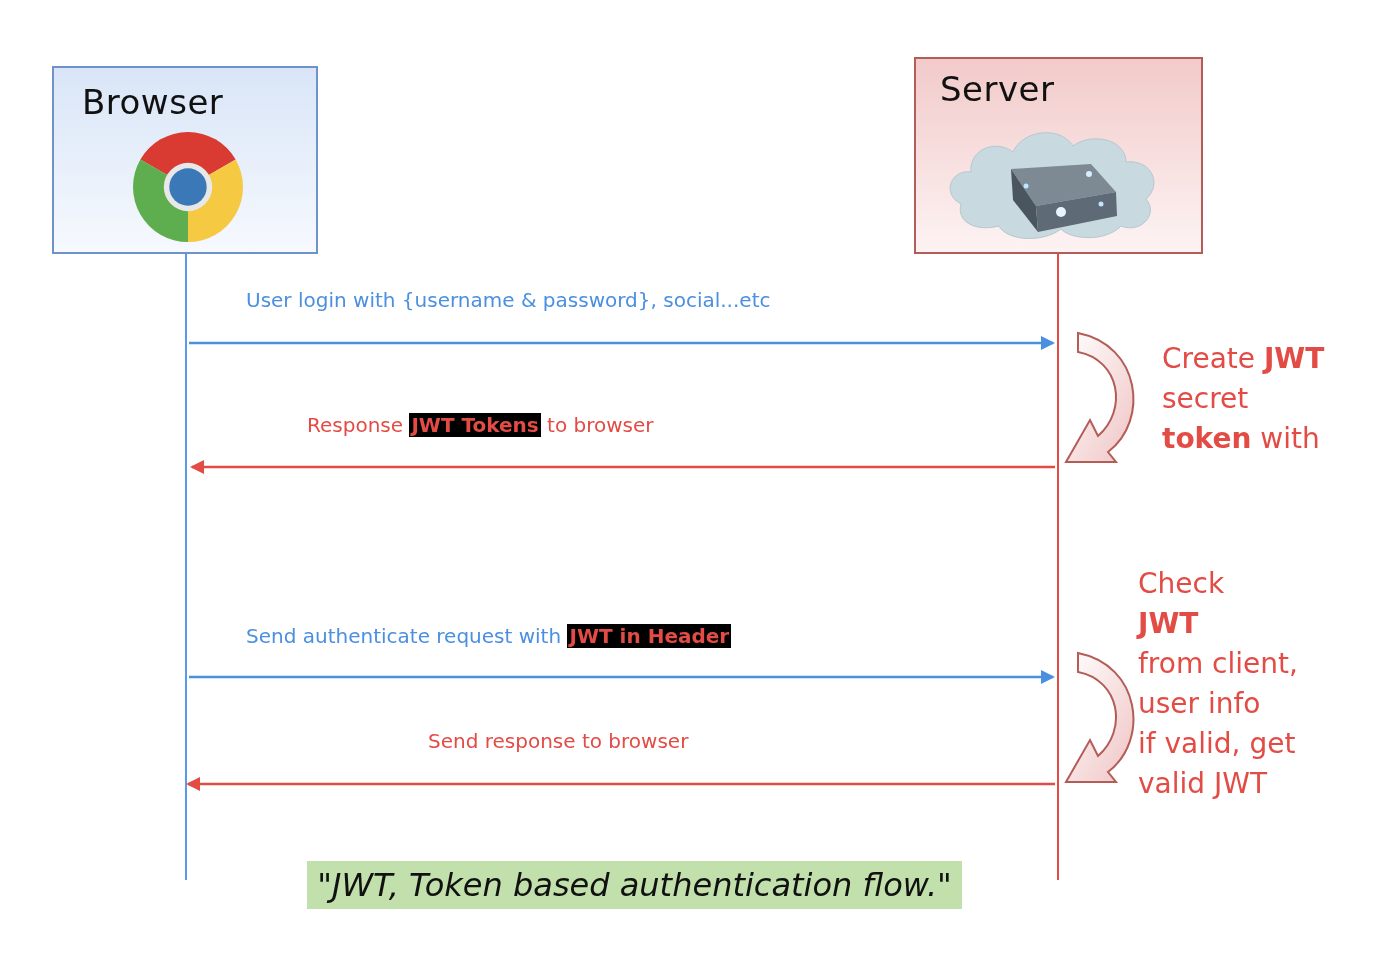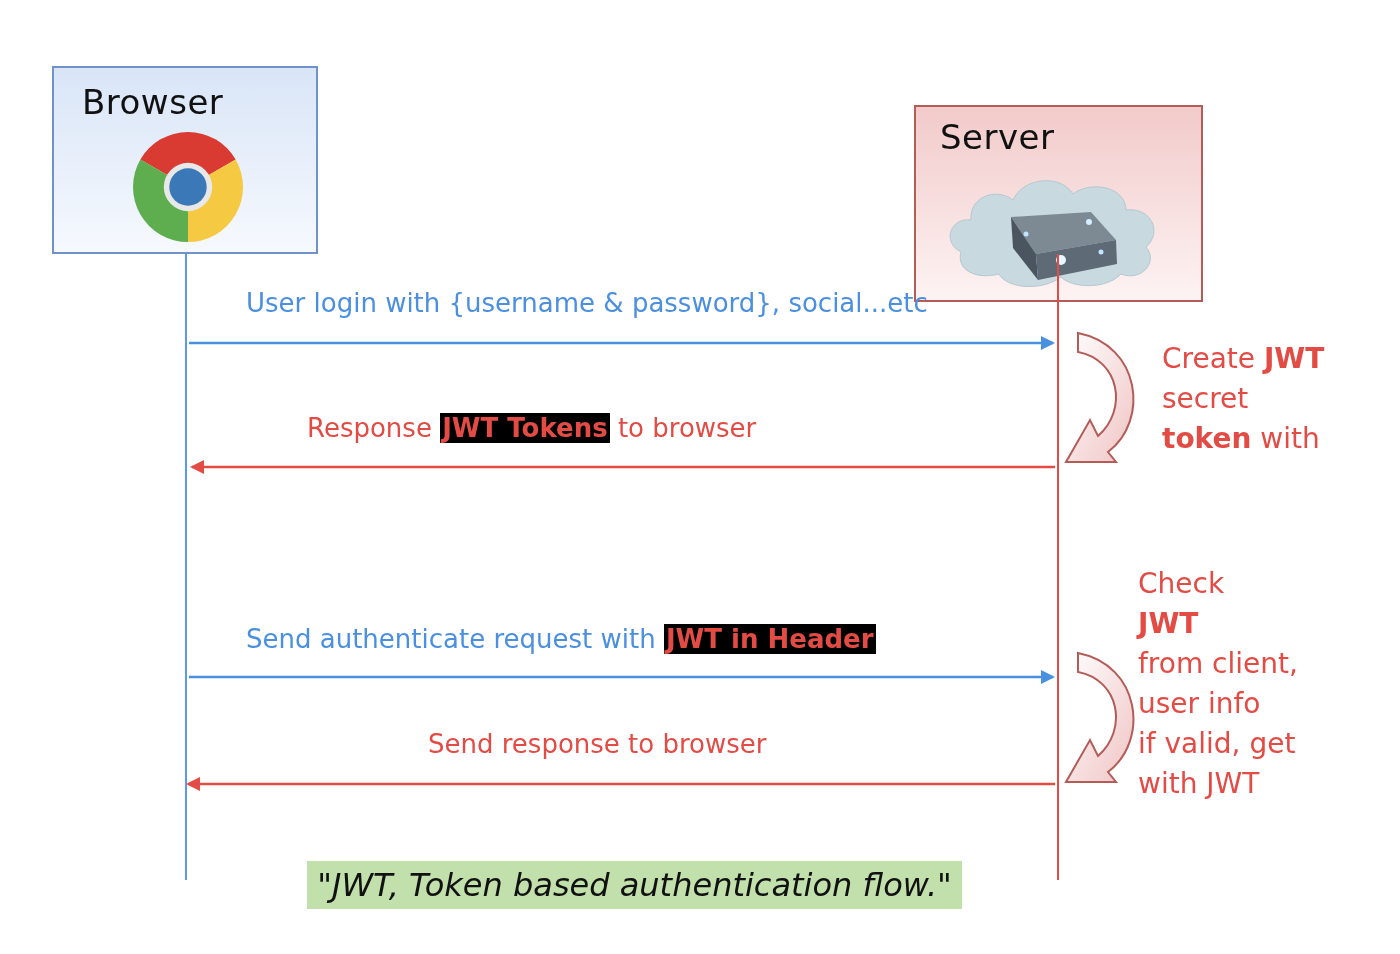--- a/index.html
+++ b/index.html
@@ -5,28 +5,28 @@
   html, body { margin: 0; padding: 0; background: #ffffff; }
   body { width: 1400px; height: 954px; position: relative; overflow: hidden;
          font-family: "DejaVu Sans", sans-serif; }
   .abs { position: absolute; }
   .box { position: absolute; box-sizing: border-box; }
   #browser-box { left: 52px; top: 66px; width: 266px; height: 188px;
     border: 2px solid #6f93c9;
     background: linear-gradient(to bottom, #d9e5f7 0%, #f6f9fe 100%); }
   #server-box { left: 914px; top: 57px; width: 289px; height: 197px;
     border: 2px solid #b35c58;
-    background: linear-gradient(to bottom, #f2caca 0%, #fdf3f3 100%); margin-top: 48px; }
+    background: linear-gradient(to bottom, #f2caca 0%, #fdf3f3 100%); }
   .actor-title { position: absolute; font-size: 34px; color: #111; letter-spacing: 0.5px; }
   #browser-title { left: 28px; top: 14px; }
   #server-title { left: 24px; top: 10px; }
   .lifeline { position: absolute; width: 2px; }
   #browser-lifeline { left: 185px; top: 254px; height: 626px; background: #5a9ae6; }
   #server-lifeline { left: 1057px; top: 254px; height: 626px; background: #e34b45; }
-  .msg { position: absolute; font-size: 26px; white-space: nowrap; }
+  .msg { position: absolute; font-size: 20px; white-space: nowrap; }
   .blue { color: #4a8fe0; }
   .red { color: #e34b45; }
   .hl { background: #000000; font-weight: bold; color: #e34b45; padding: 0 2px; }
   .note { position: absolute; font-size: 28px; line-height: 40px; color: #e34b45; }
   .note b { font-weight: bold; }
   #caption { left: 307px; top: 861px; width: 655px; height: 48px; background: #c2e0ab;
     font-style: italic; font-size: 32px; color: #111; text-align: center; line-height: 48px; }
   svg { position: absolute; left: 0; top: 0; }
 </style>
 </head>
@@ -98,16 +98,16 @@
     <div><span>Create </span><b>JWT</b></div>
     <div><span>secret</span></div>
     <div><b>token</b><span> with</span></div>
   </div>
 <div class="note" id="note-1" style="left:1138px; top:564px;">
     <div><span>Check</span></div>
     <div><b>JWT</b></div>
     <div><span>from client,</span></div>
     <div><span>user info</span></div>
     <div><span>if valid, get</span></div>
-    <div><span>with JWT</span></div>
+    <div><span>valid JWT</span></div>
   </div>
 
 <div id="caption" class="abs">"JWT, Token based authentication flow."</div>
 
 </body></html>

